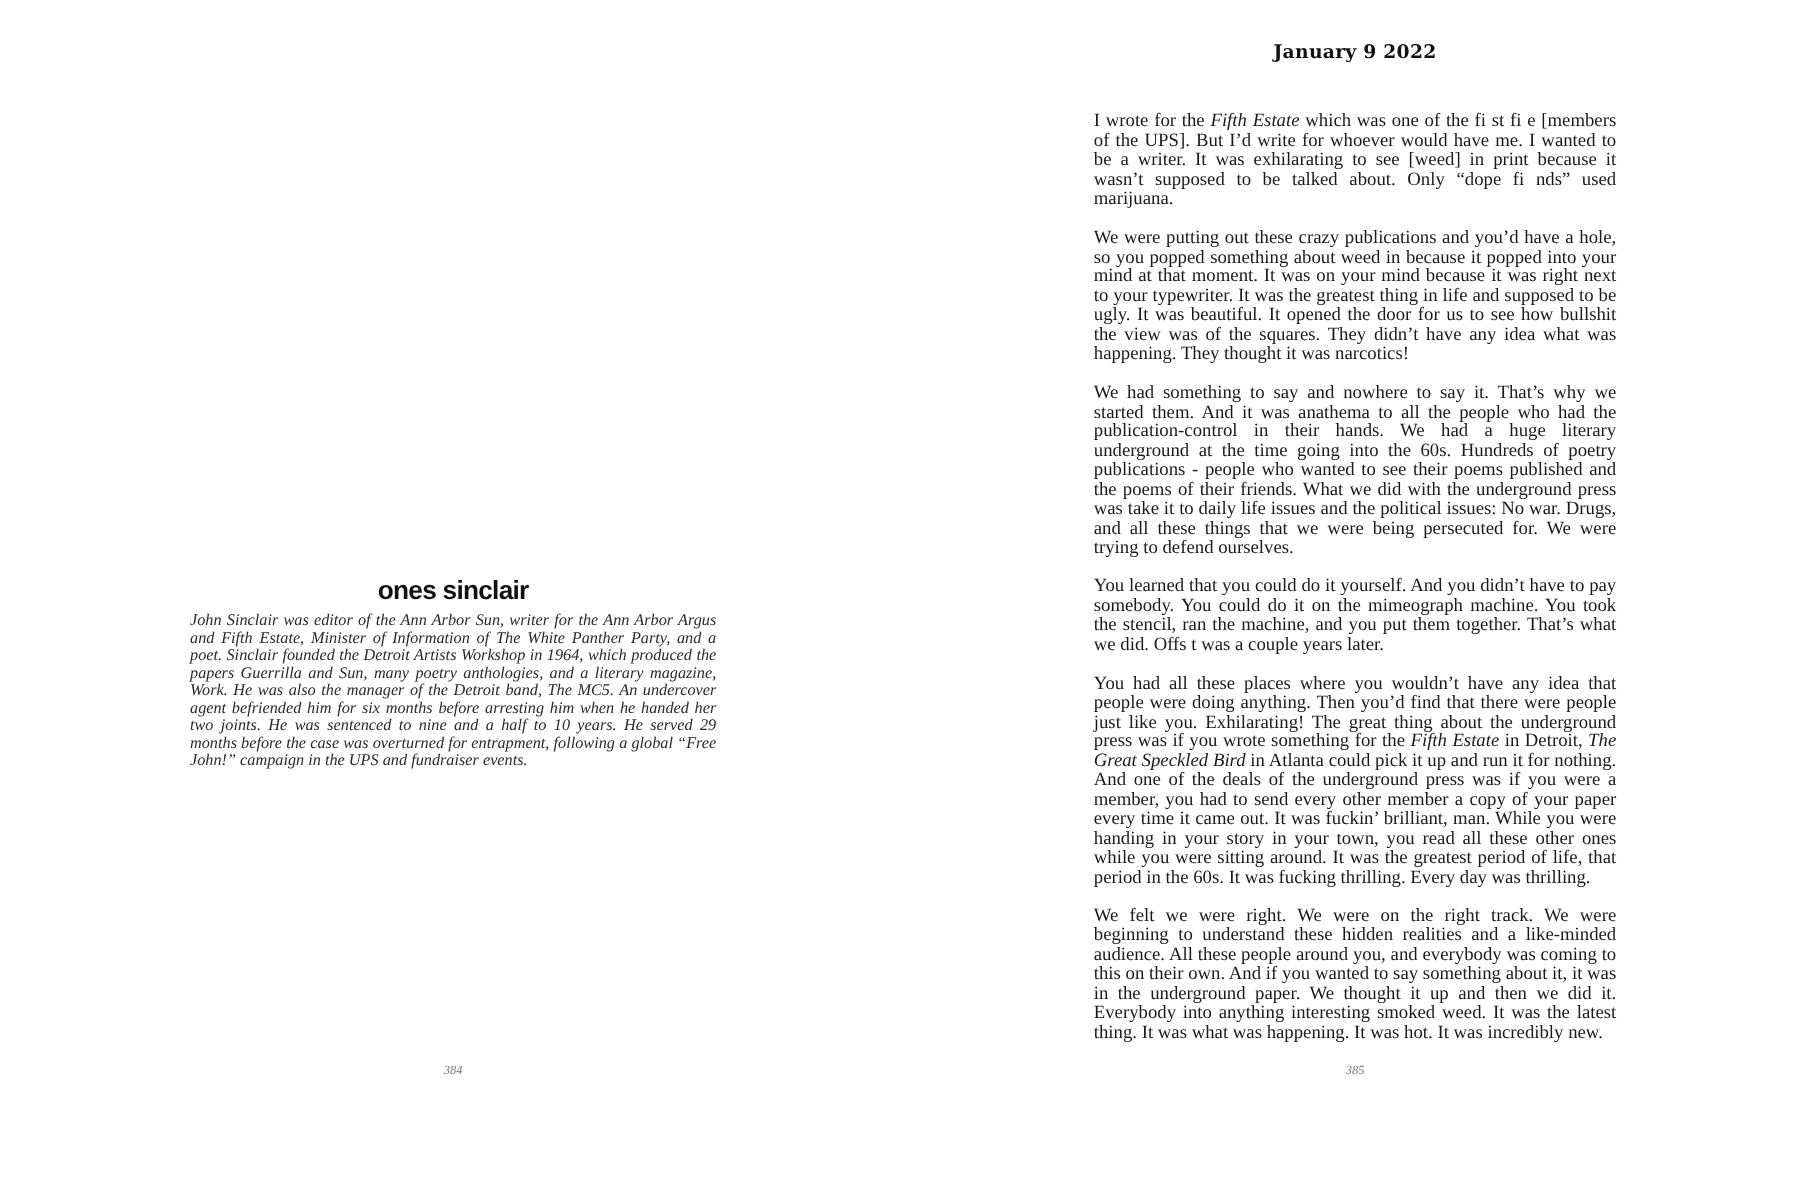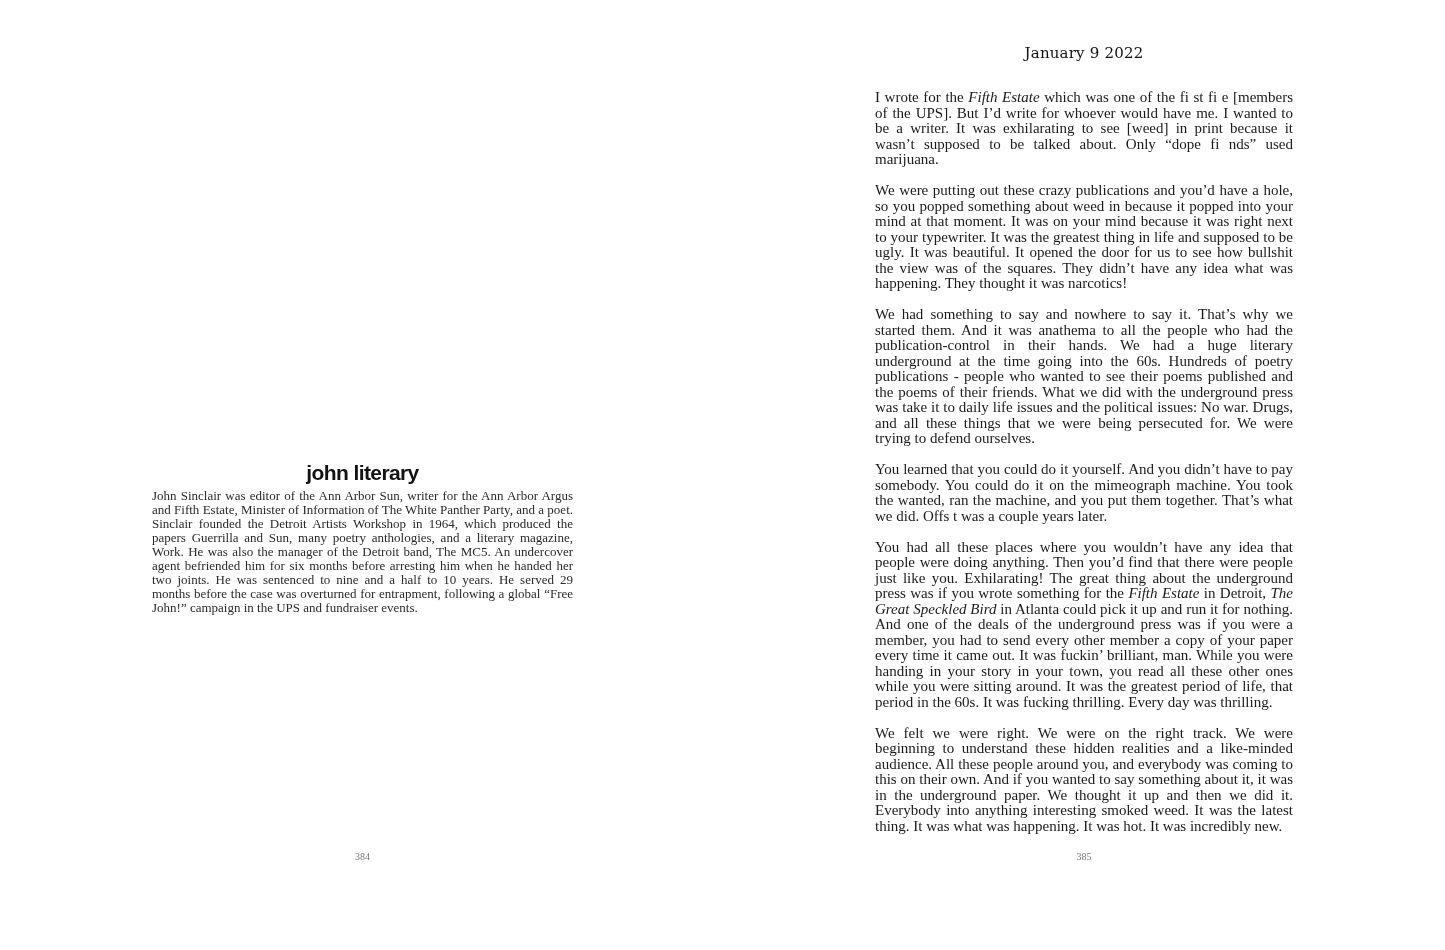--- a/index.html
+++ b/index.html
@@ -28,35 +28,36 @@
     text-align: center;
     font-family: "Liberation Sans", sans-serif;
     font-weight: 700;
     font-size: 21px;
     letter-spacing: -0.6px;
     color: #121212;
   }
   .bio {
     margin: 0;
     font-family: "Liberation Serif", serif;
+    font-style: italic;
     font-size: 13px;
     line-height: 14px;
     text-align: justify;
     color: #2a2a2a;
   }
 
   
   .date-header {
     position: absolute;
     left: 875px;
-    top: 44px;
+    top: 32px;
     width: 418px;
     text-align: center;
     font-family: "DejaVu Serif", serif;
-    font-weight: 400;
+    font-weight: 700;
     font-size: 15px;
     letter-spacing: 0.2px;
     color: #111111;
   }
   .body-text {
     position: absolute;
     left: 875px;
     top: 90px;
     width: 418px;
     font-family: "Liberation Serif", serif;
@@ -77,43 +78,44 @@
   }
 
   
   .folio {
     position: absolute;
     top: 851px;
     text-align: center;
     font-family: "Liberation Serif", serif;
     font-size: 10px;
     color: #777777;
+    font-style: italic;
   }
   .folio-left  { left: 152px; width: 421px; }
   .folio-right { left: 875px; width: 418px; text-align: center; }
 </style>
 </head>
 <body>
 
 <div class="canvas">
 
   <section>
     <div class="left-block">
-      <h1 class="author-name">john literary</h1>
+      <h1 class="author-name">ones sinclair</h1>
       <p class="bio">John Sinclair was editor of the Ann Arbor Sun, writer for the Ann Arbor Argus and Fifth Estate, Minister of Information of The White Panther Party, and a poet. Sinclair founded the Detroit Artists Workshop in 1964, which produced the papers Guerrilla and Sun, many poetry anthologies, and a literary magazine, Work. He was also the manager of the Detroit band, The MC5. An undercover agent befriended him for six months before arresting him when he handed her two joints. He was sentenced to nine and a half to 10 years. He served 29 months before the case was overturned for entrapment, following a global “Free John!” campaign in the UPS and fundraiser events.</p>
     </div>
     <div class="folio folio-left">384</div>
   </section>
 
   <section>
     <header class="date-header">January 9 2022</header>
     <div class="body-text">
         <p><span>I wrote for the </span><span class="it">Fifth Estate</span><span> which was one of the fi st fi e [members of the UPS]. But I’d write for whoever would have me. I wanted to be a writer. It was exhilarating to see [weed] in print because it wasn’t supposed to be talked about. Only “dope fi nds” used marijuana.</span></p>
         <p><span>We were putting out these crazy publications and you’d have a hole, so you popped something about weed in because it popped into your mind at that moment. It was on your mind because it was right next to your typewriter. It was the greatest thing in life and supposed to be ugly. It was beautiful. It opened the door for us to see how bullshit the view was of the squares. They didn’t have any idea what was happening. They thought it was narcotics!</span></p>
         <p><span>We had something to say and nowhere to say it. That’s why we started them. And it was anathema to all the people who had the publication-control in their hands. We had a huge literary underground at the time going into the 60s. Hundreds of poetry publications - people who wanted to see their poems published and the poems of their friends. What we did with the underground press was take it to daily life issues and the political issues: No war. Drugs, and all these things that we were being persecuted for. We were trying to defend ourselves.</span></p>
-        <p><span>You learned that you could do it yourself. And you didn’t have to pay somebody. You could do it on the mimeograph machine. You took the wanted, ran the machine, and you put them together. That’s what we did. Offs t was a couple years later.</span></p>
+        <p><span>You learned that you could do it yourself. And you didn’t have to pay somebody. You could do it on the mimeograph machine. You took the stencil, ran the machine, and you put them together. That’s what we did. Offs t was a couple years later.</span></p>
         <p><span>You had all these places where you wouldn’t have any idea that people were doing anything. Then you’d find that there were people just like you. Exhilarating! The great thing about the underground press was if you wrote something for the </span><span class="it">Fifth Estate</span><span> in Detroit, </span><span class="it">The Great Speckled Bird</span><span> in Atlanta could pick it up and run it for nothing. And one of the deals of the underground press was if you were a member, you had to send every other member a copy of your paper every time it came out. It was fuckin’ brilliant, man. While you were handing in your story in your town, you read all these other ones while you were sitting around. It was the greatest period of life, that period in the 60s. It was fucking thrilling. Every day was thrilling.</span></p>
         <p><span>We felt we were right. We were on the right track. We were beginning to understand these hidden realities and a like-minded audience. All these people around you, and everybody was coming to this on their own. And if you wanted to say something about it, it was in the underground paper. We thought it up and then we did it. Everybody into anything interesting smoked weed. It was the latest thing. It was what was happening. It was hot. It was incredibly new.</span></p>
       </div>
     <div class="folio folio-right">385</div>
   </section>
 
 </div>
 
 </body></html>

